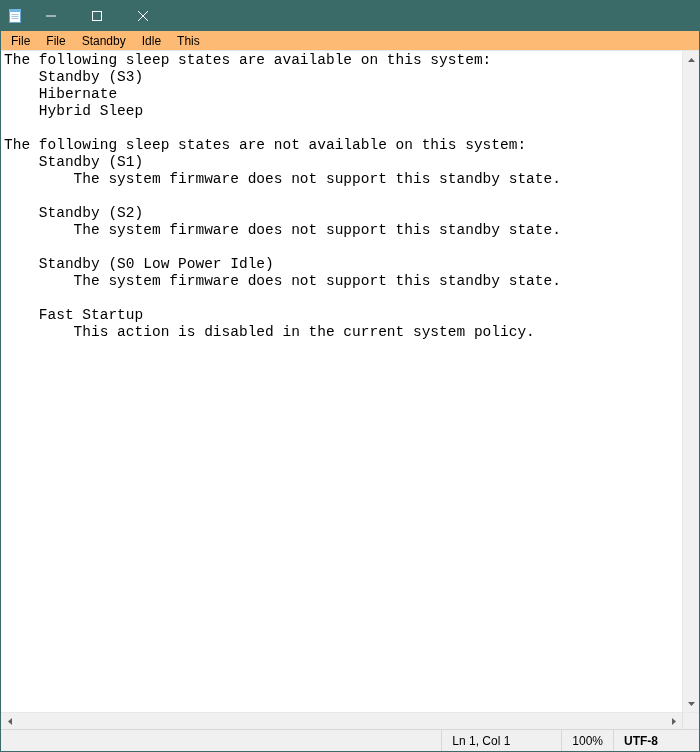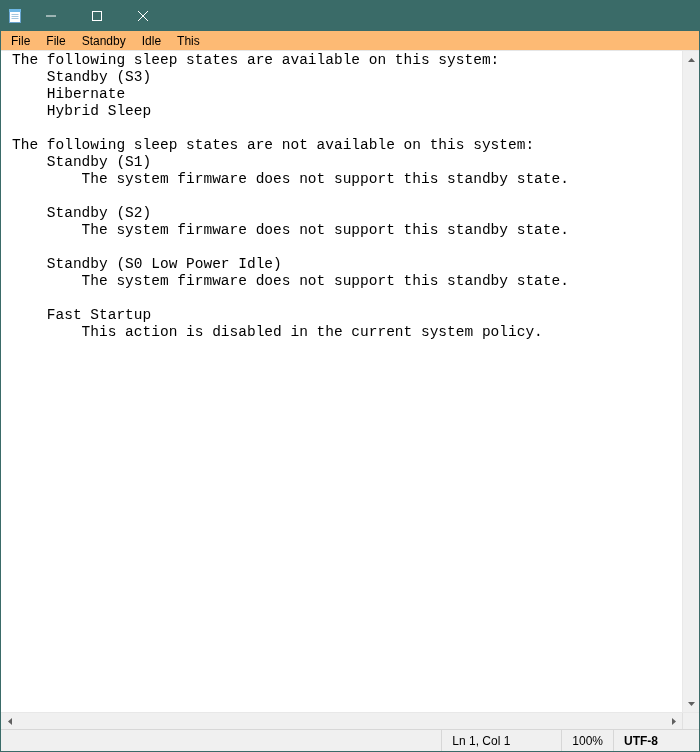--- a/index.html
+++ b/index.html
@@ -68,21 +68,20 @@
   .text-editor {
     flex: 1;
     padding: 1px 3px;
     font-family: Consolas, "Courier New", monospace;
     font-size: 14.5px;
     line-height: 17px;
     white-space: pre;
     overflow: hidden;
     outline: none;
     color: #000;
-    margin-left: 8px;
   }
   .vscrollbar {
     width: 17px;
     background: #f0f0f0;
     border-left: 1px solid #e8e8e8;
     display: flex;
     flex-direction: column;
   }
   .vscrollbar .sb-btn, .hscrollbar .sb-btn {
     height: 17px; width: 17px;

